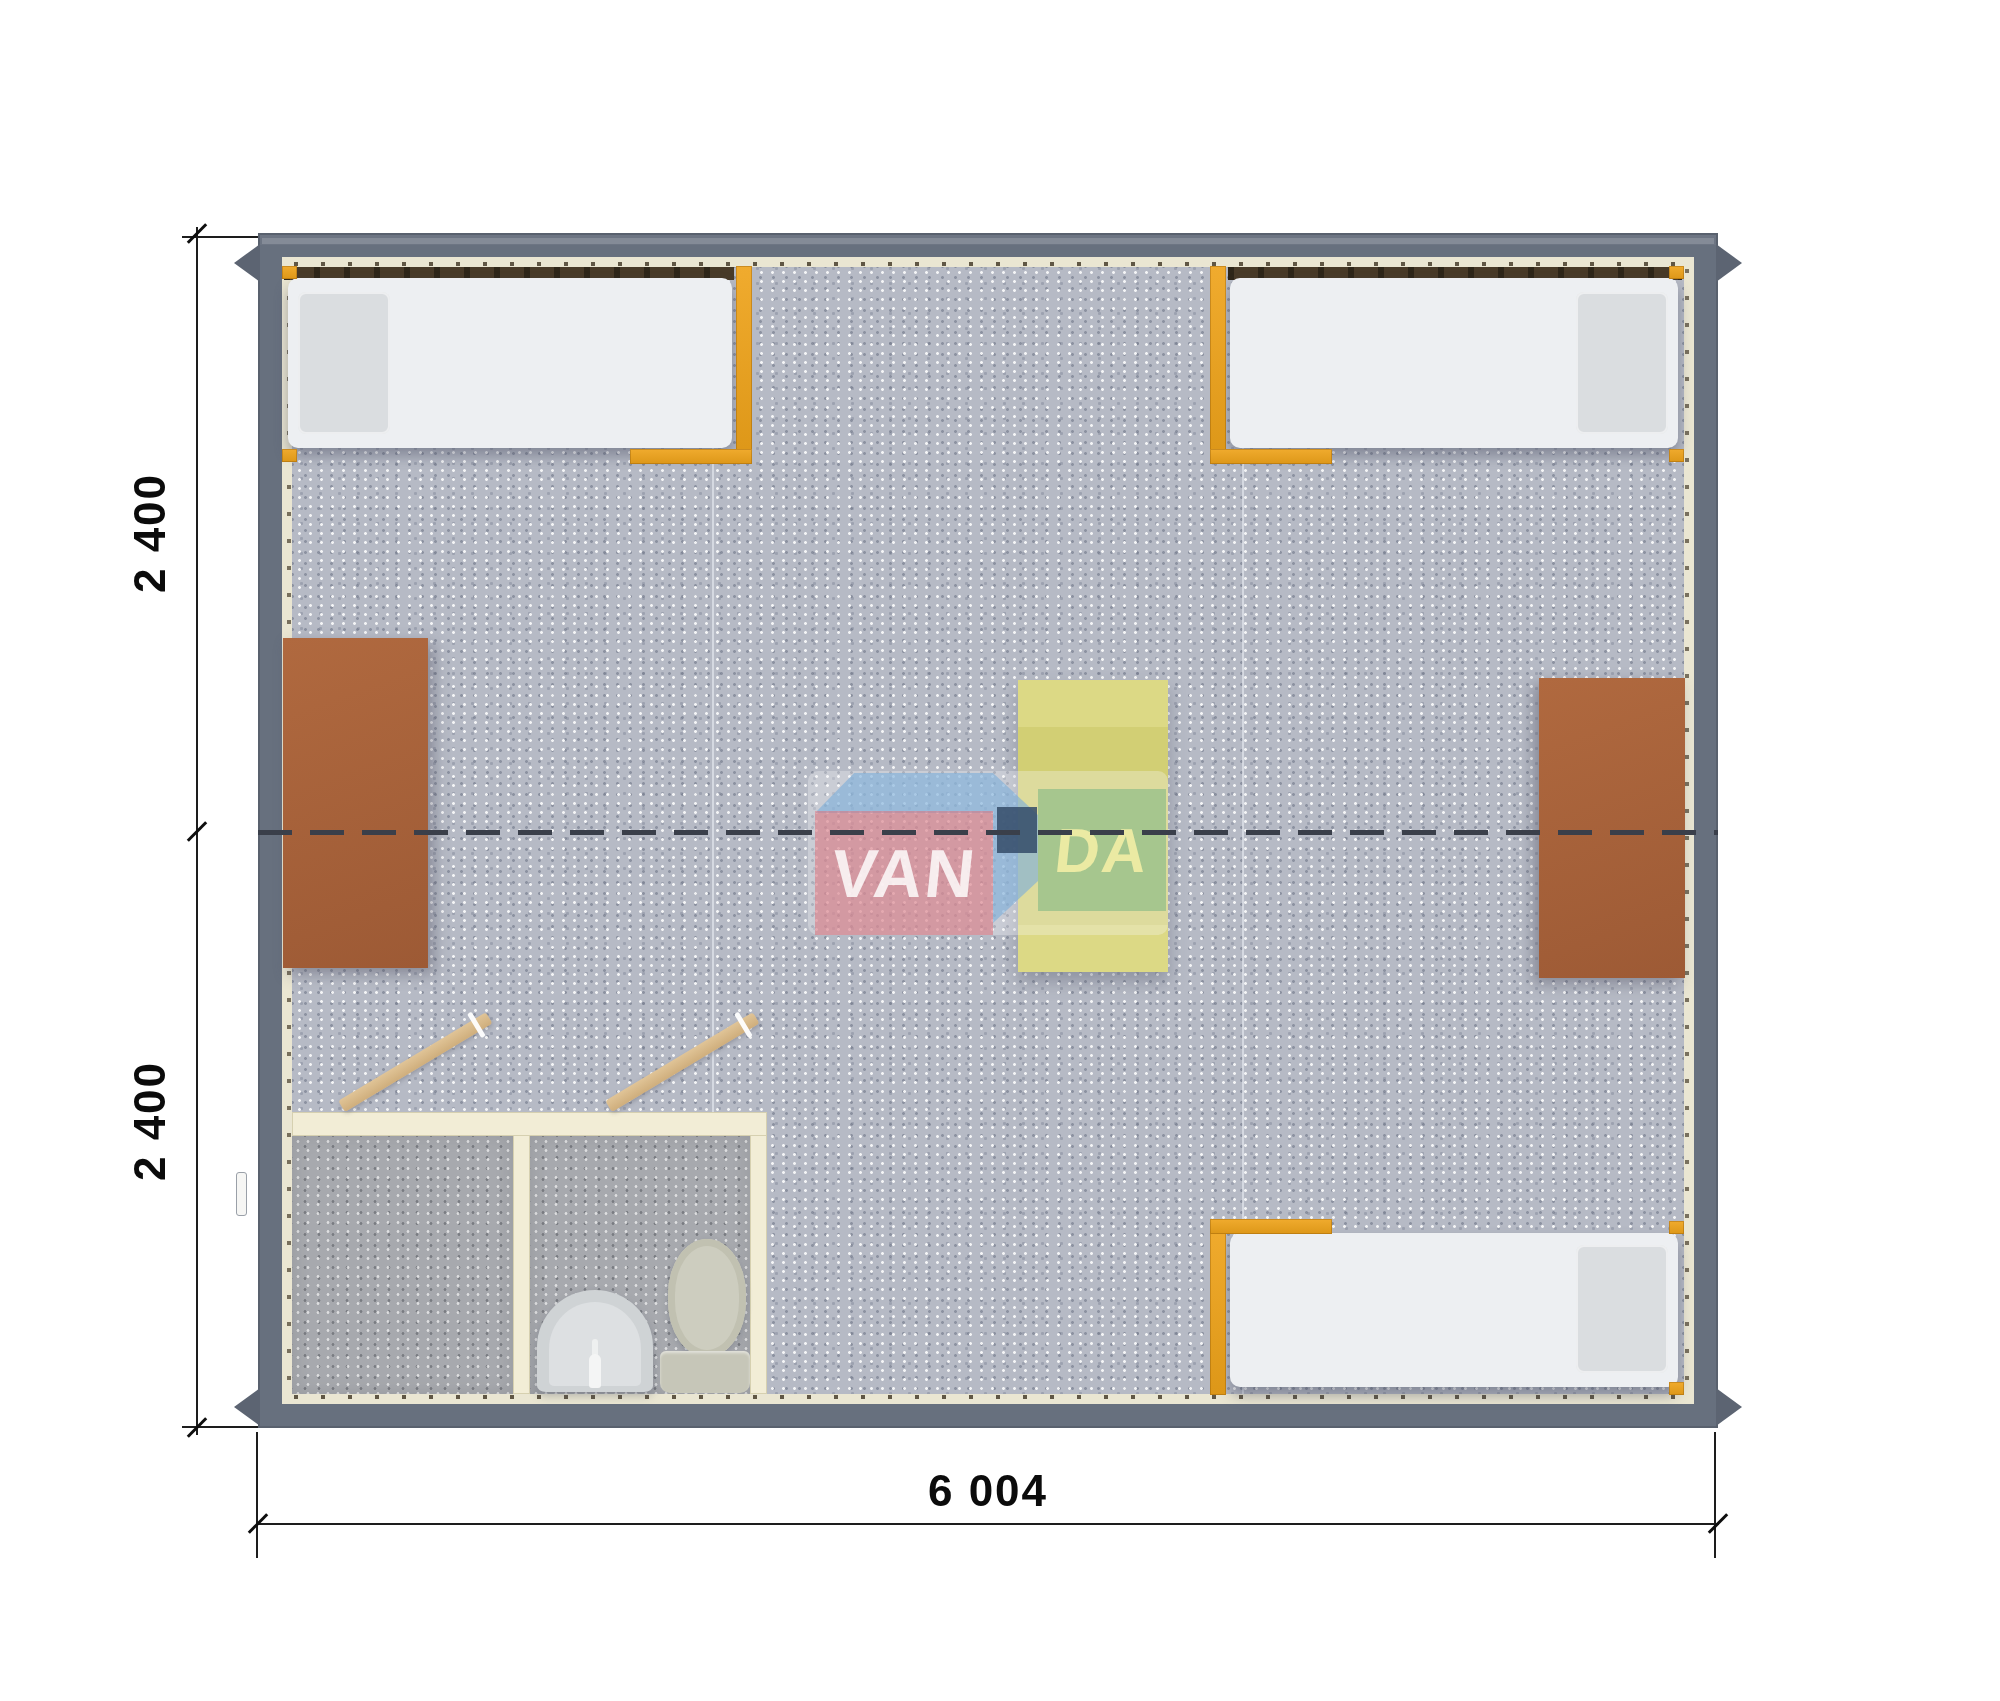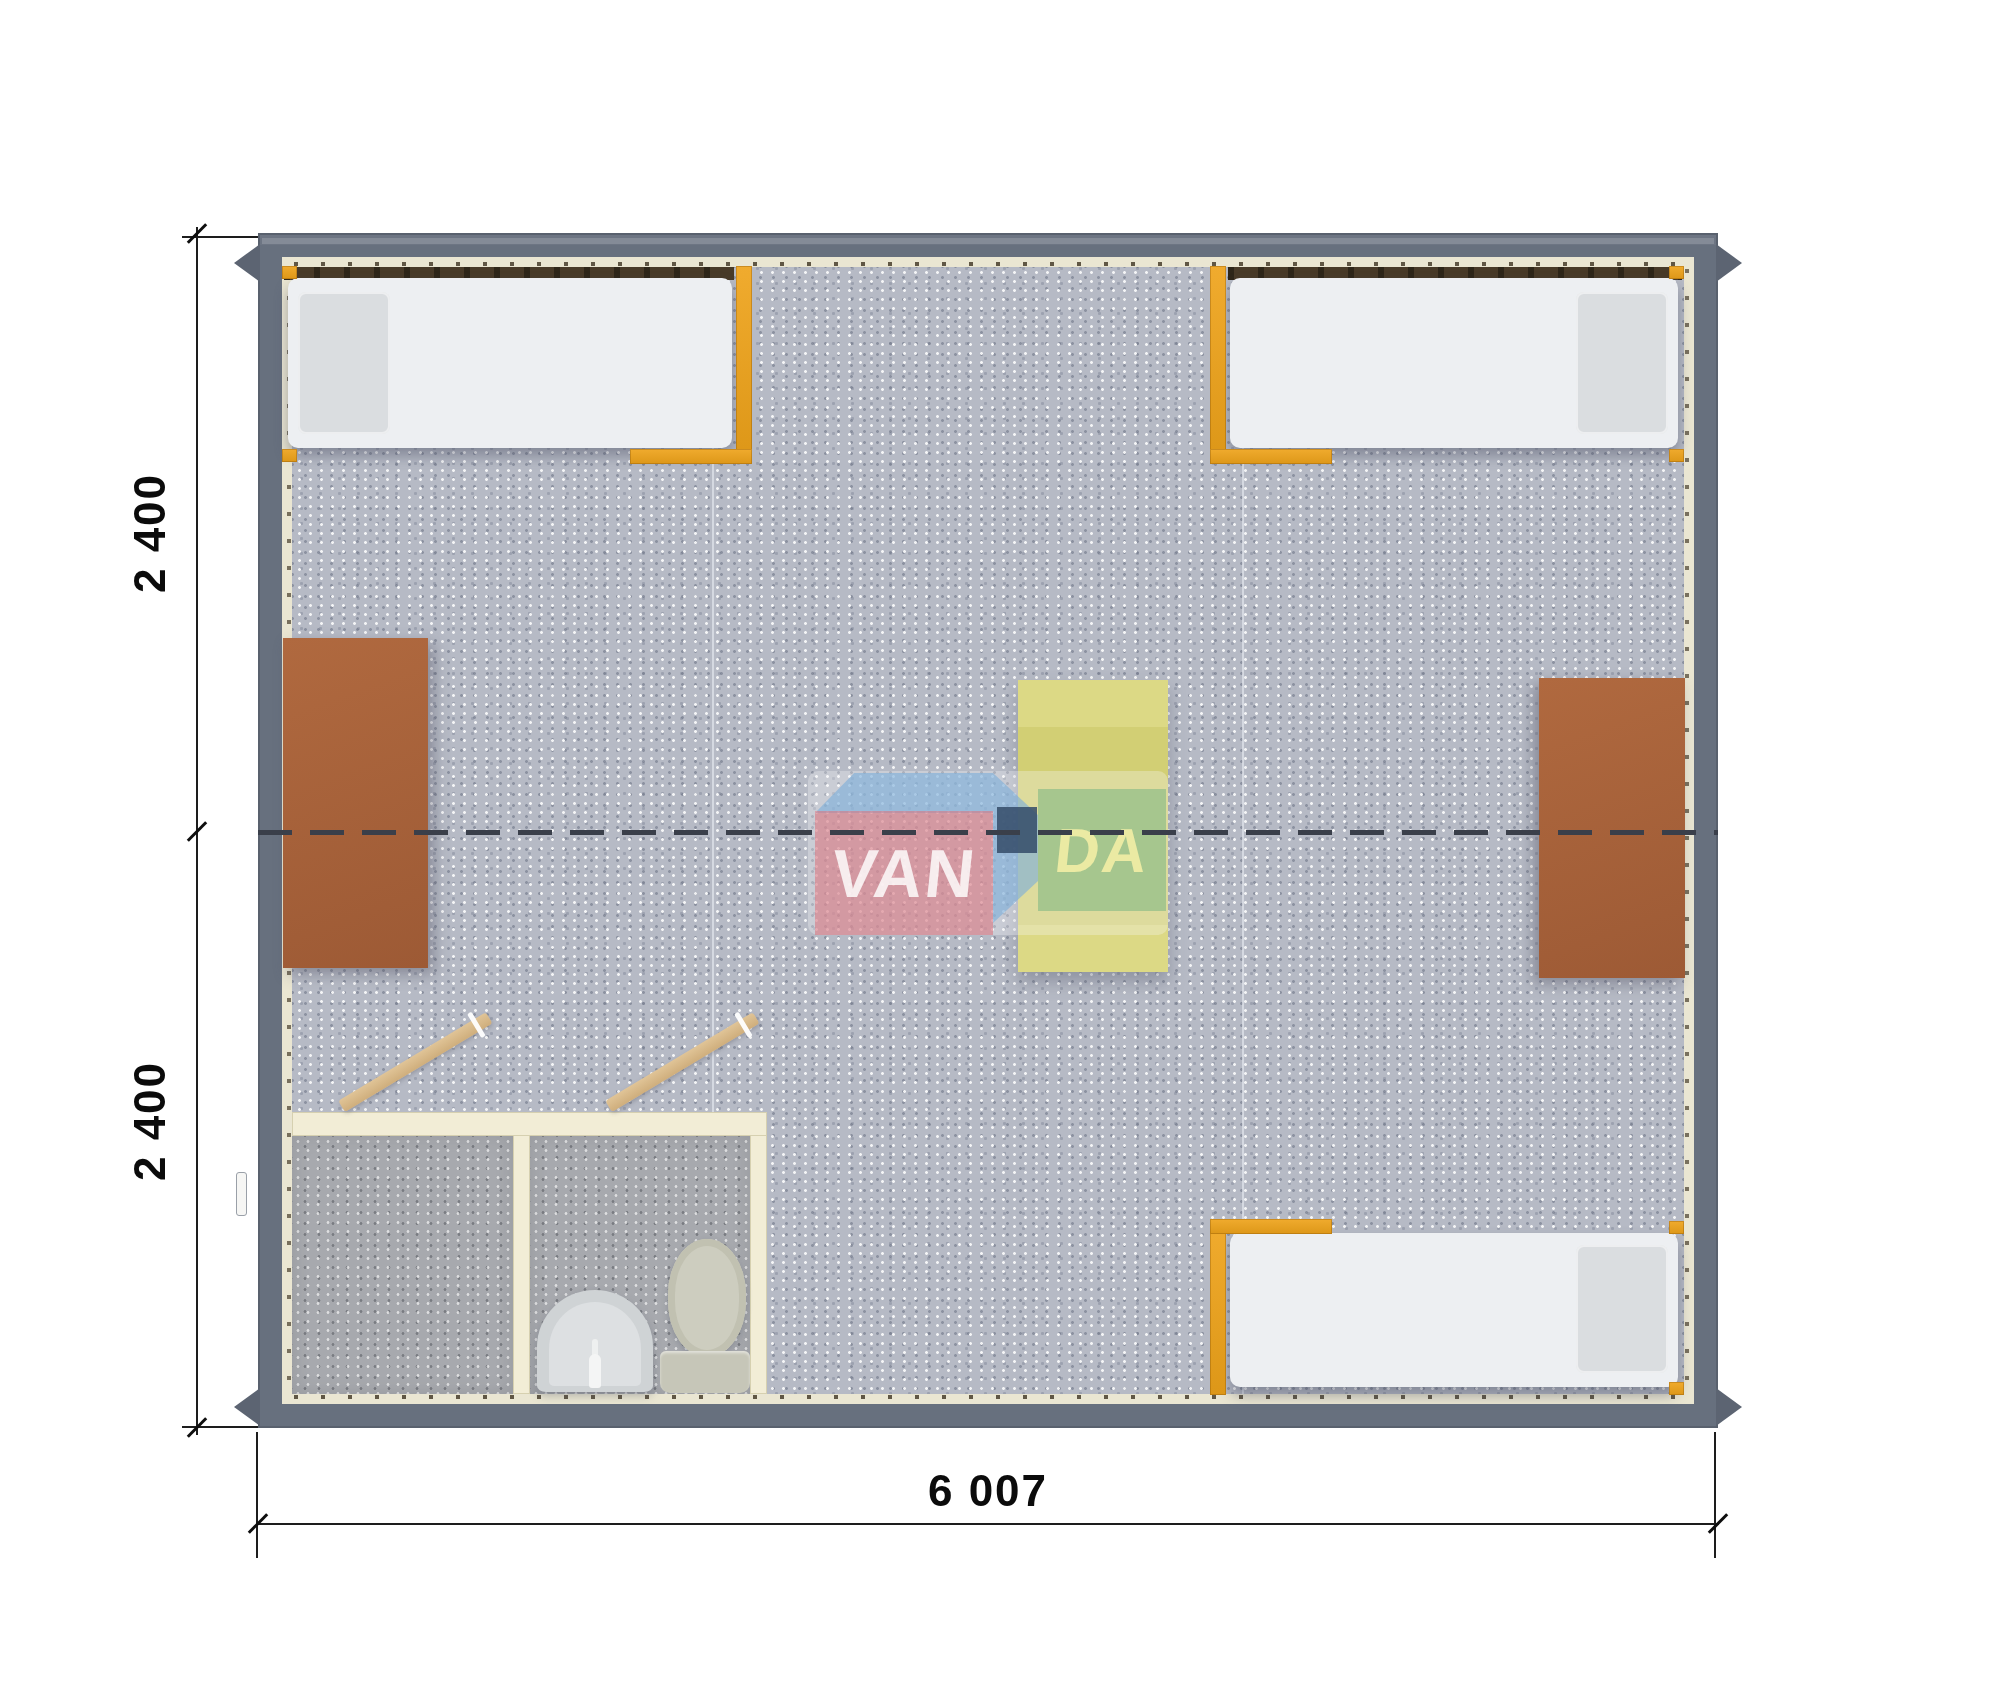--- a/index.html
+++ b/index.html
@@ -113,21 +113,21 @@
     <div class="dimlabel vert" style="left:30px;top:508px;">2 400</div>
     <div class="dimlabel vert" style="left:30px;top:1096px;">2 400</div>
   </div>
 
   <div>
     <div class="abs dimline" style="left:256px;top:1432px;width:2px;height:126px;"></div>
     <div class="abs dimline" style="left:1714px;top:1432px;width:2px;height:126px;"></div>
     <div class="abs dimline" style="left:257px;top:1523px;width:1462px;height:2px;"></div>
     <div class="tick" style="left:245px;top:1522px;"></div>
     <div class="tick" style="left:1705px;top:1522px;"></div>
-    <div class="dimlabel" style="left:868px;top:1466px;">6 007</div>
+    <div class="dimlabel" style="left:868px;top:1466px;">6 004</div>
   </div>
 
   <div class="building">
     <div class="wall-highlight"></div>
 
     <div class="interior speckle">
       <div class="seam" style="left:420px;"></div>
       <div class="seam" style="left:950px;"></div>
     </div>
 

